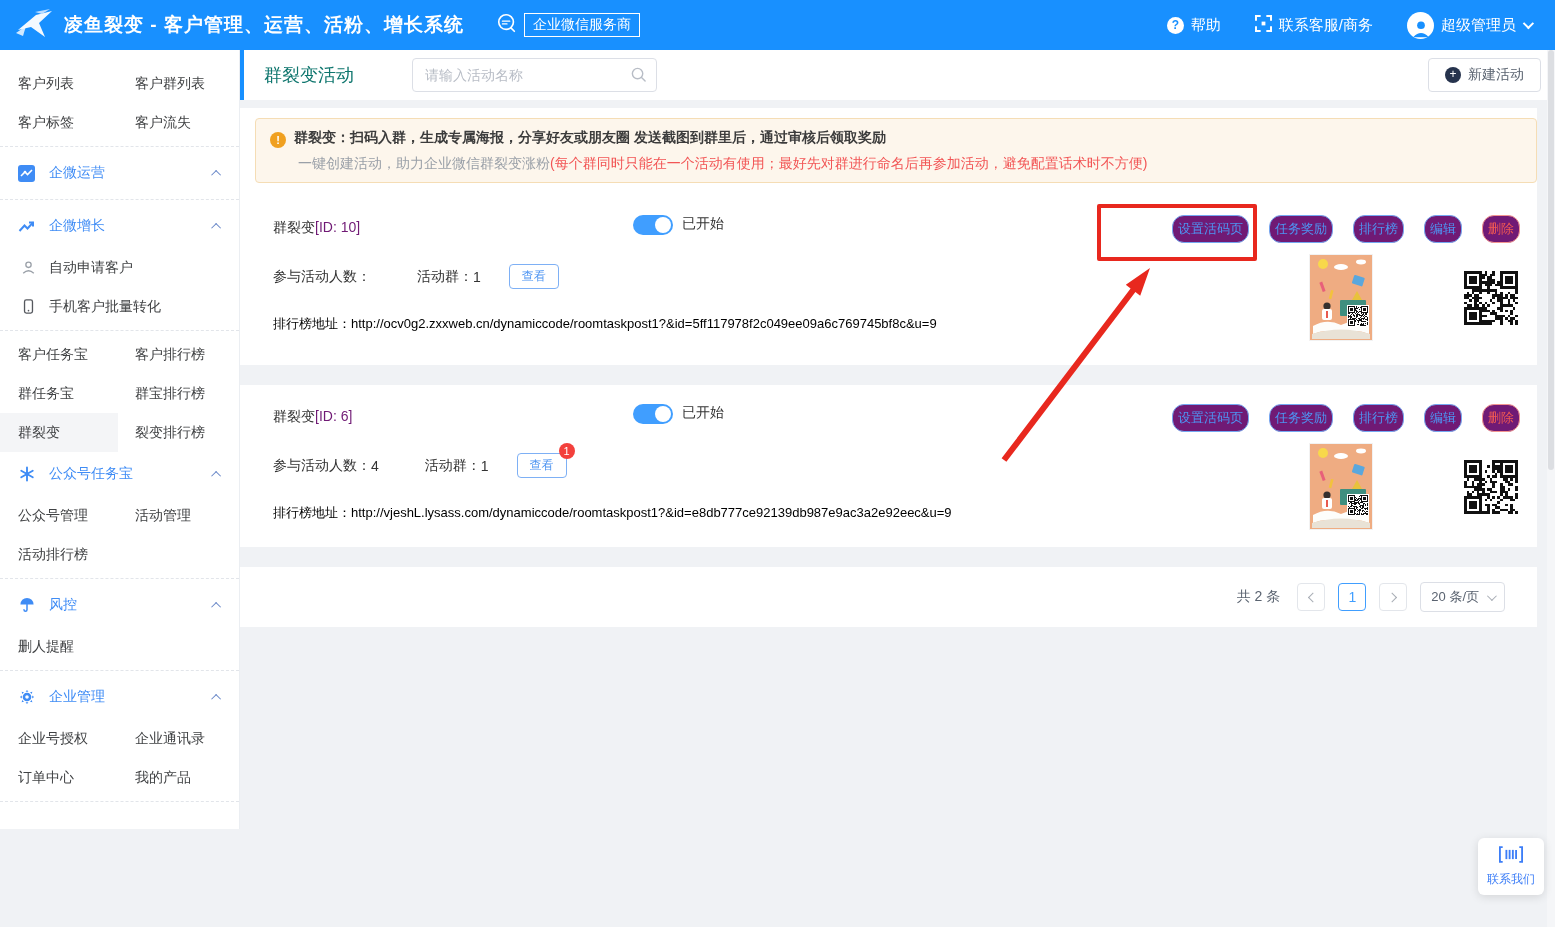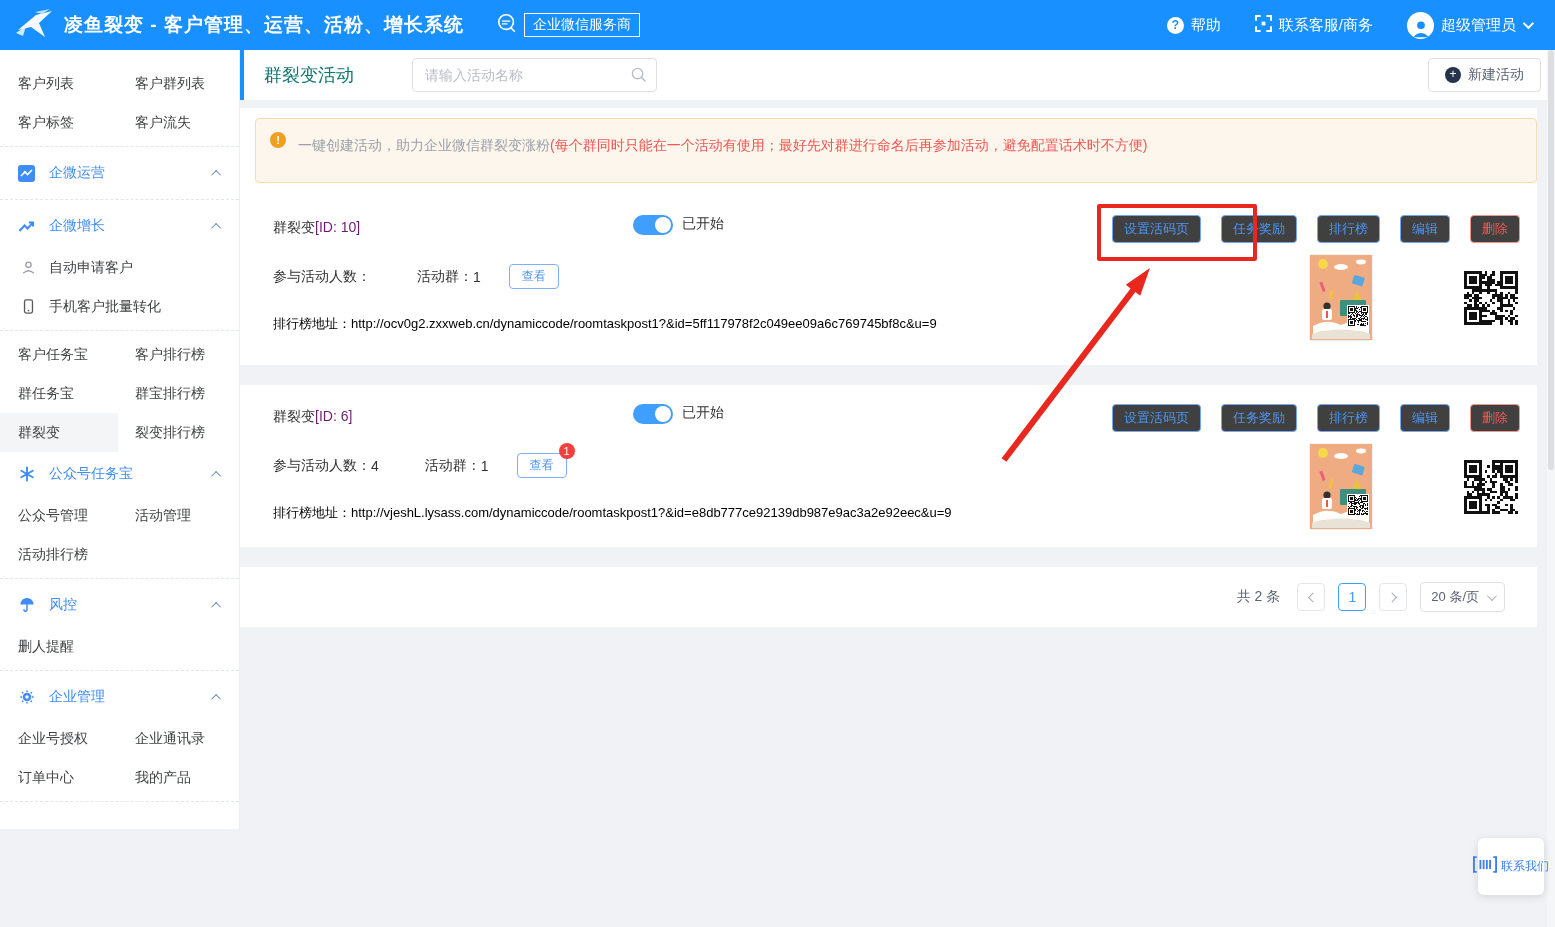--- a/index.html
+++ b/index.html
@@ -56,21 +56,21 @@
 
   
   .row-content { position:absolute; left:0; right:0; top:0; height:162px; }
   .sec-a .row-content { top:88px; }
   .row-head { position:absolute; left:33px; top:23px; font-size:14px; white-space:nowrap; }
   .row-id { color:#701a75; }
   .toggle-wrap { position:absolute; left:393px; top:19px; display:flex; align-items:flex-start; gap:9px; font-size:14px; color:#333; }
   .toggle { position:relative; width:40px; height:20px; border-radius:10px; background:#409eff; cursor:pointer; }
   .toggle .knob { position:absolute; right:2px; top:2px; width:16px; height:16px; border-radius:50%; background:#fff; }
   .actions { position:absolute; right:17px; top:19px; display:flex; gap:20px; }
-  .btn-outline { background:#404040; border:1px solid #74a8f2; border-radius:4px; color:#4e95f2; font-size:13px; padding:4px 11px; cursor:pointer; white-space:nowrap; font-family:inherit; }
+  .btn-outline { background:#701a75; border:1px solid #74a8f2; border-radius:12px; color:#4e95f2; font-size:13px; padding:4px 5px; cursor:pointer; white-space:nowrap; font-family:inherit; }
   .btn-outline.red { border-color:#f3958f; color:#f25a52; }
   .stats { position:absolute; left:33px; top:68px; display:flex; align-items:center; font-size:14px; color:#333; }
   .stat-groups { margin-left:46px; }
   .view-wrap { position:relative; margin-left:28px; }
   .view-btn { background:#fff; border:1px solid #7eb0f5; border-radius:4px; color:#4e95f2; font-size:12px; padding:3px 12px; cursor:pointer; font-family:inherit; }
   .view-badge { position:absolute; right:-8px; top:-10px; min-width:16px; height:16px; border-radius:8px; background:#f3403c; color:#fff; font-size:11px; line-height:16px; text-align:center; padding:0 4px; }
   .view-badge:empty { display:none; }
   .url-line { position:absolute; left:33px; top:119px; font-size:13px; color:#000000; white-space:nowrap; }
   .poster { position:absolute; left:1070px; top:59px; width:62px; height:85px; box-shadow:0 0 0 1px rgba(0,0,0,.05); }
   .poster .mini-qr { position:absolute; right:3px; bottom:13px; width:22px; height:22px; background:#fff; padding:1px; }
@@ -85,21 +85,21 @@
   .pg-chev.right { transform:rotate(-135deg) translate(1px,-1px); }
   .pg-page { width:28px; height:28px; border:1px solid #409eff; border-radius:4px; background:#fff; color:#409eff; display:flex; align-items:center; justify-content:center; font-size:14px; cursor:pointer; }
   .pg-size { height:30px; border:1px solid #dcdfe6; border-radius:4px; background:#fff; display:flex; align-items:center; gap:8px; padding:0 10px; font-size:13px; color:#5a6370; cursor:pointer; white-space:nowrap; }
   .pg-size .dn { width:7px; height:7px; border-right:1.5px solid #a8adb5; border-bottom:1.5px solid #a8adb5; transform:rotate(45deg) translateY(-2px); }
 
   
   .anno-rect { position:absolute; left:1097px; top:204px; width:160px; height:57px; border:4px solid #e8281e; border-radius:2px; z-index:40; pointer-events:none; }
   .anno-arrow { position:absolute; left:990px; top:250px; z-index:40; pointer-events:none; }
 
   
-  .contact-card { position:absolute; left:1478px; top:838px; width:66px; height:57px; background:#fff; border-radius:6px; box-shadow:0 2px 10px rgba(0,0,0,.12); display:flex; align-items:center; justify-content:center; gap:4px; cursor:pointer; z-index:30; }
+  .contact-card { position:absolute; left:1478px; top:838px; width:66px; height:57px; background:#fff; border-radius:6px; box-shadow:0 2px 10px rgba(0,0,0,.12); display:flex; flex-direction:column; align-items:center; justify-content:center; gap:4px; cursor:pointer; z-index:30; }
   .contact-card .lbl { font-size:12px; color:#3d7ef7; white-space:nowrap; }
 
   
   .scrollbar { position:absolute; right:0; top:50px; width:8px; height:877px; background:#f5f6f8; }
   .scroll-thumb { position:absolute; top:0; left:1px; width:6px; height:420px; border-radius:3px; background:#dcdee2; }
 </style>
 </head>
 <body>
 
 <div class="top-header">
@@ -274,20 +274,21 @@
   </span>
   <button class="new-btn">
     <span class="plus-circle">+</span>
     <span>新建活动</span>
   </button>
 </div>
 
 <div class="section sec-a">
   <div class="notice">
     <span class="notice-bang">!</span>
+    <div class="notice-l1">群裂变：扫码入群，生成专属海报，分享好友或朋友圈 发送截图到群里后，通过审核后领取奖励</div>
     <div class="notice-l2">
       <span>一键创建活动，助力企业微信群裂变涨粉</span><span class="notice-red">(每个群同时只能在一个活动有使用；最好先对群进行命名后再参加活动，避免配置话术时不方便)</span>
     </div>
   </div>
 
   <div class="row-content">
     <div class="row-head">
       <span>群裂变</span><span class="row-id">[ID: 10]</span>
     </div>
     <div class="toggle-wrap">

